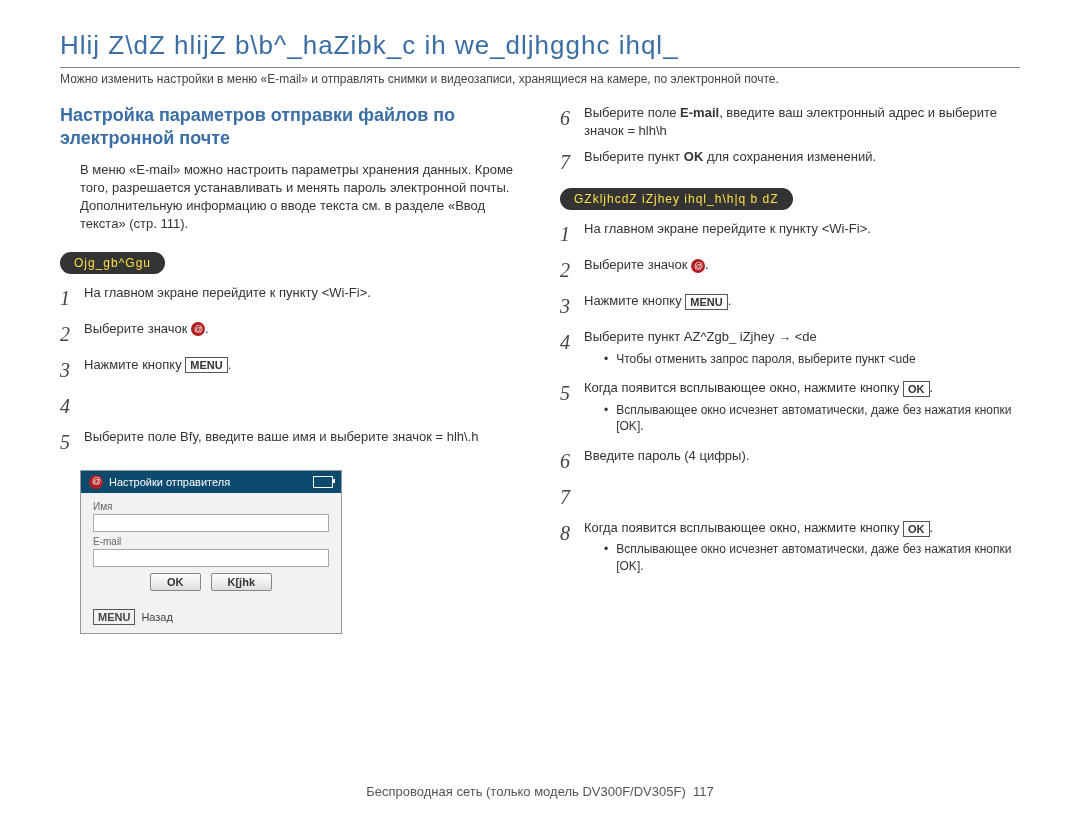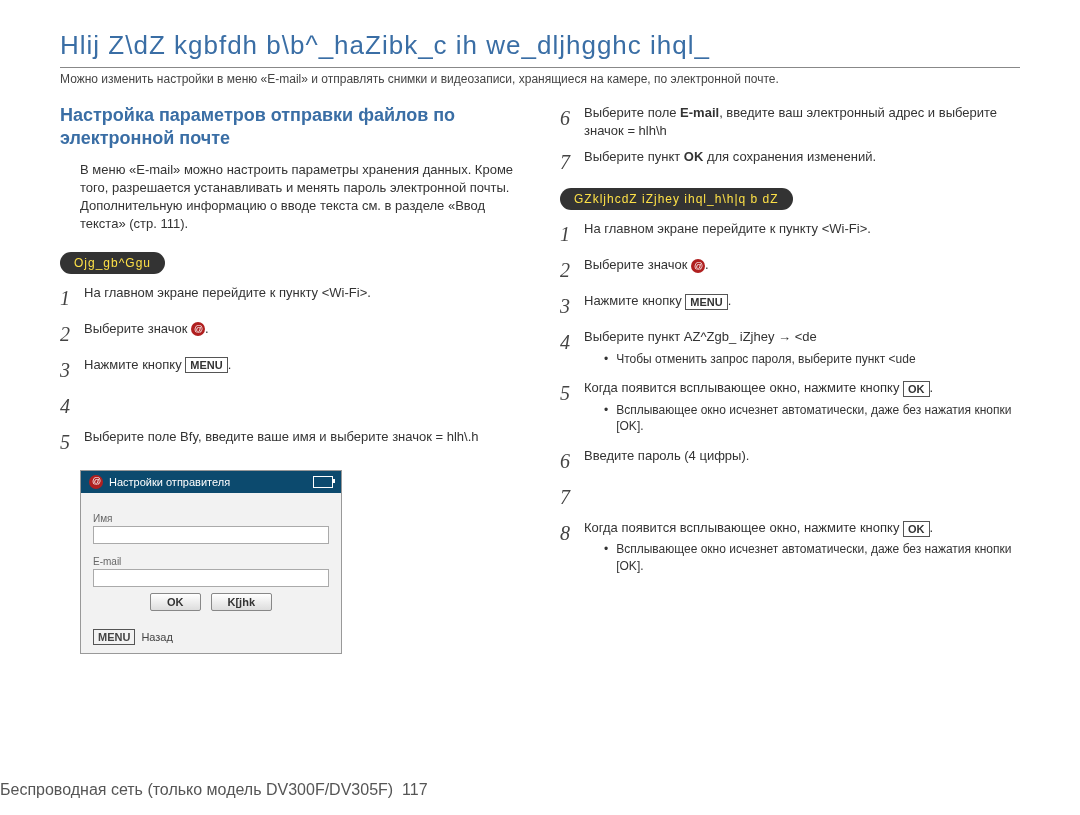--- a/index.html
+++ b/index.html
@@ -135,40 +135,40 @@
     align-items: center;
     background: #0c4a6e;
     color: #fff;
     padding: 4px 8px;
     gap: 6px;
   }
   .dc-header .dc-title { flex: 1; }
   .batt { width: 18px; height: 10px; border: 1px solid #fff; position: relative; }
   .batt::after { content:""; position:absolute; right:-3px; top:2px; width:2px; height:4px; background:#fff; }
   .dc-body { padding: 8px 12px; }
-  .dc-label { font-size: 10px; color: #666; margin-top: 12px; }
+  .dc-label { font-size: 10px; color: #666; margin-top: 0; }
   .dc-input { height: 16px; border: 1px solid #aaa; background: #fff; margin: 2px 0 4px 0; }
   .dc-btnrow { display: flex; gap: 10px; justify-content: center; margin: 6px 0; }
   .dc-btn { border: 1px solid #888; background: linear-gradient(#fff,#ddd); padding: 2px 16px; font-size: 11px; font-weight: bold; border-radius:2px; }
   .dc-footer { display: flex; align-items: center; gap: 6px; padding: 4px 12px 8px; color:#444; }
   .footer {
     position: absolute;
     bottom: 16px;
     left: 0;
     width: 1080px;
-    text-align: left;
-    font-size: 16px;
+    text-align: center;
+    font-size: 13px;
     color: #555;
   }
   b { font-weight: bold; }
 </style>
 </head>
 <body>
 
-<h1 class="page-title">Hlij Z\dZ kgbfdh b\b^_haZibk_c ih we_dljhgghc ihql_</h1>
+<h1 class="page-title">Hlij Z\dZ hlijZ b\b^_haZibk_c ih we_dljhgghc ihql_</h1>
 <hr class="hr">
 <div class="intro">Можно изменить настройки в меню «E-mail» и отправлять снимки и видеозаписи, хранящиеся на камере, по электронной почте.</div>
 
 <div class="columns">
 
   <div class="col">
     <h2 class="section-title">Настройка параметров отправки файлов по электронной почте</h2>
     <p class="paragraph">В меню «E-mail» можно настроить параметры хранения данных. Кроме того, разрешается устанавливать и менять пароль электронной почты. Дополнительную информацию о вводе текста см. в разделе «Ввод текста» (стр. 111).</p>
     <span class="sub-pill">Ojg_gb^Ggu</span>
 

